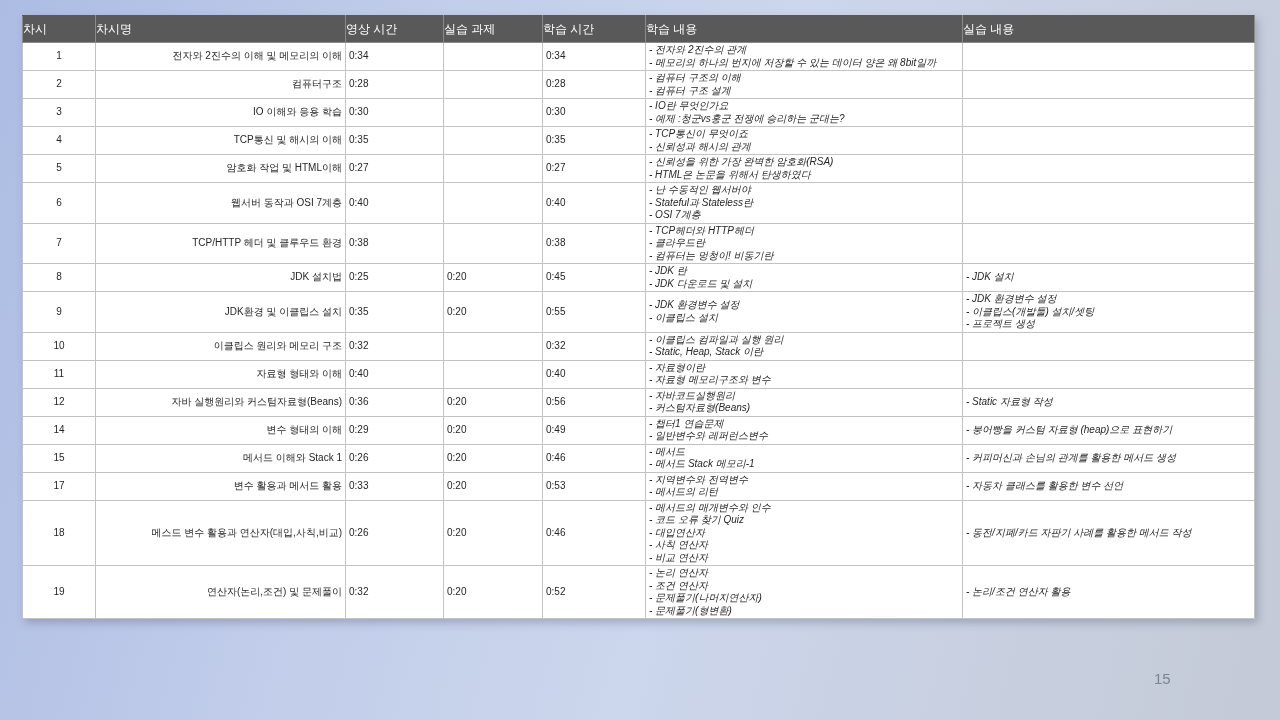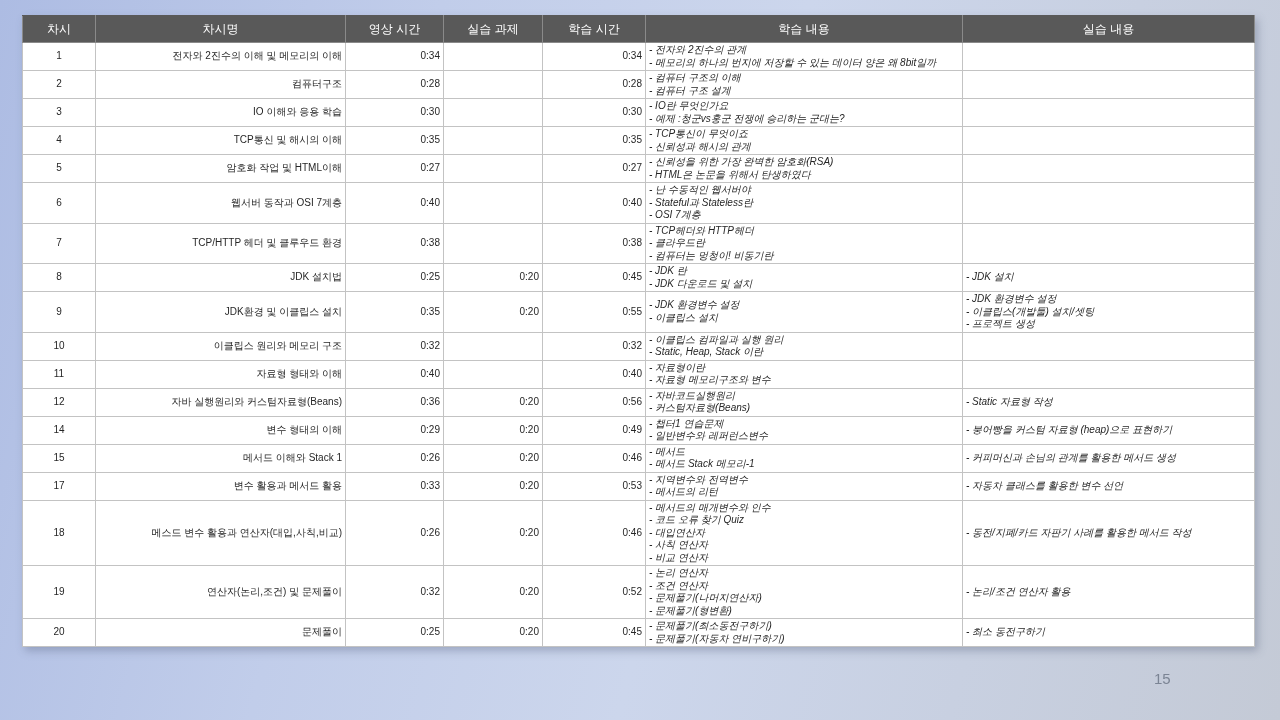--- a/index.html
+++ b/index.html
@@ -19,38 +19,38 @@
     table-layout: fixed;
     background: #ffffff;
     box-shadow: 3px 4px 8px rgba(80, 92, 120, 0.35);
   }
   table.course th {
     background: #595959;
     color: #ffffff;
     font-size: 12px;
     font-weight: normal;
     height: 27px;
-    text-align: center;
+    text-align: left;
     vertical-align: middle;
     border: 1px solid #8a8a8a;
     border-top: 1px solid #595959;
   }
   table.course td {
     border: 1px solid #c3c3c3;
     background: #ffffff;
     color: #262626;
     vertical-align: middle;
     font-size: 10px;
     line-height: 12.5px;
     padding: 1px 3px;
     overflow: hidden;
   }
   td.c-no   { text-align: center; font-size: 10px; color: #3d3d3d; }
   td.c-name { text-align: right; font-size: 11px; padding-left: 8px; color: #1f1f1f; }
-  td.c-time { text-align: right; font-size: 10px; }
+  td.c-time { text-align: left; font-size: 10px; }
   td.c-list { text-align: left; padding-left: 4px; font-style: italic; }
   td.c-list .line { white-space: nowrap; line-height: 12.5px; }
 
   .page-number {
     position: absolute;
     left: 1154px; top: 670px;
     font-size: 15px;
     color: #7b8494;
   }
 </style>
@@ -303,31 +303,17 @@
     <td class="c-list">
             <div class="line">- 논리 연산자</div>
             <div class="line">- 조건 연산자</div>
             <div class="line">- 문제풀기(나머지연산자)</div>
             <div class="line">- 문제풀기(형변환)</div>
           </td>
     <td class="c-list">
             <div class="line">- 논리/조건 연산자 활용</div>
           </td>
   </tr>
-        <tr>
-    <td class="c-no">20</td>
-    <td class="c-name">문제풀이</td>
-    <td class="c-time">0:25</td>
-    <td class="c-time">0:20</td>
-    <td class="c-time">0:45</td>
-    <td class="c-list">
-            <div class="line">- 문제풀기(최소동전구하기)</div>
-            <div class="line">- 문제풀기(자동차 연비구하기)</div>
-          </td>
-    <td class="c-list">
-            <div class="line">- 최소 동전구하기</div>
-          </td>
-  </tr>
       </tbody>
   </table>
 
   <div class="page-number">15</div>
 </div>
 
 </body></html>

